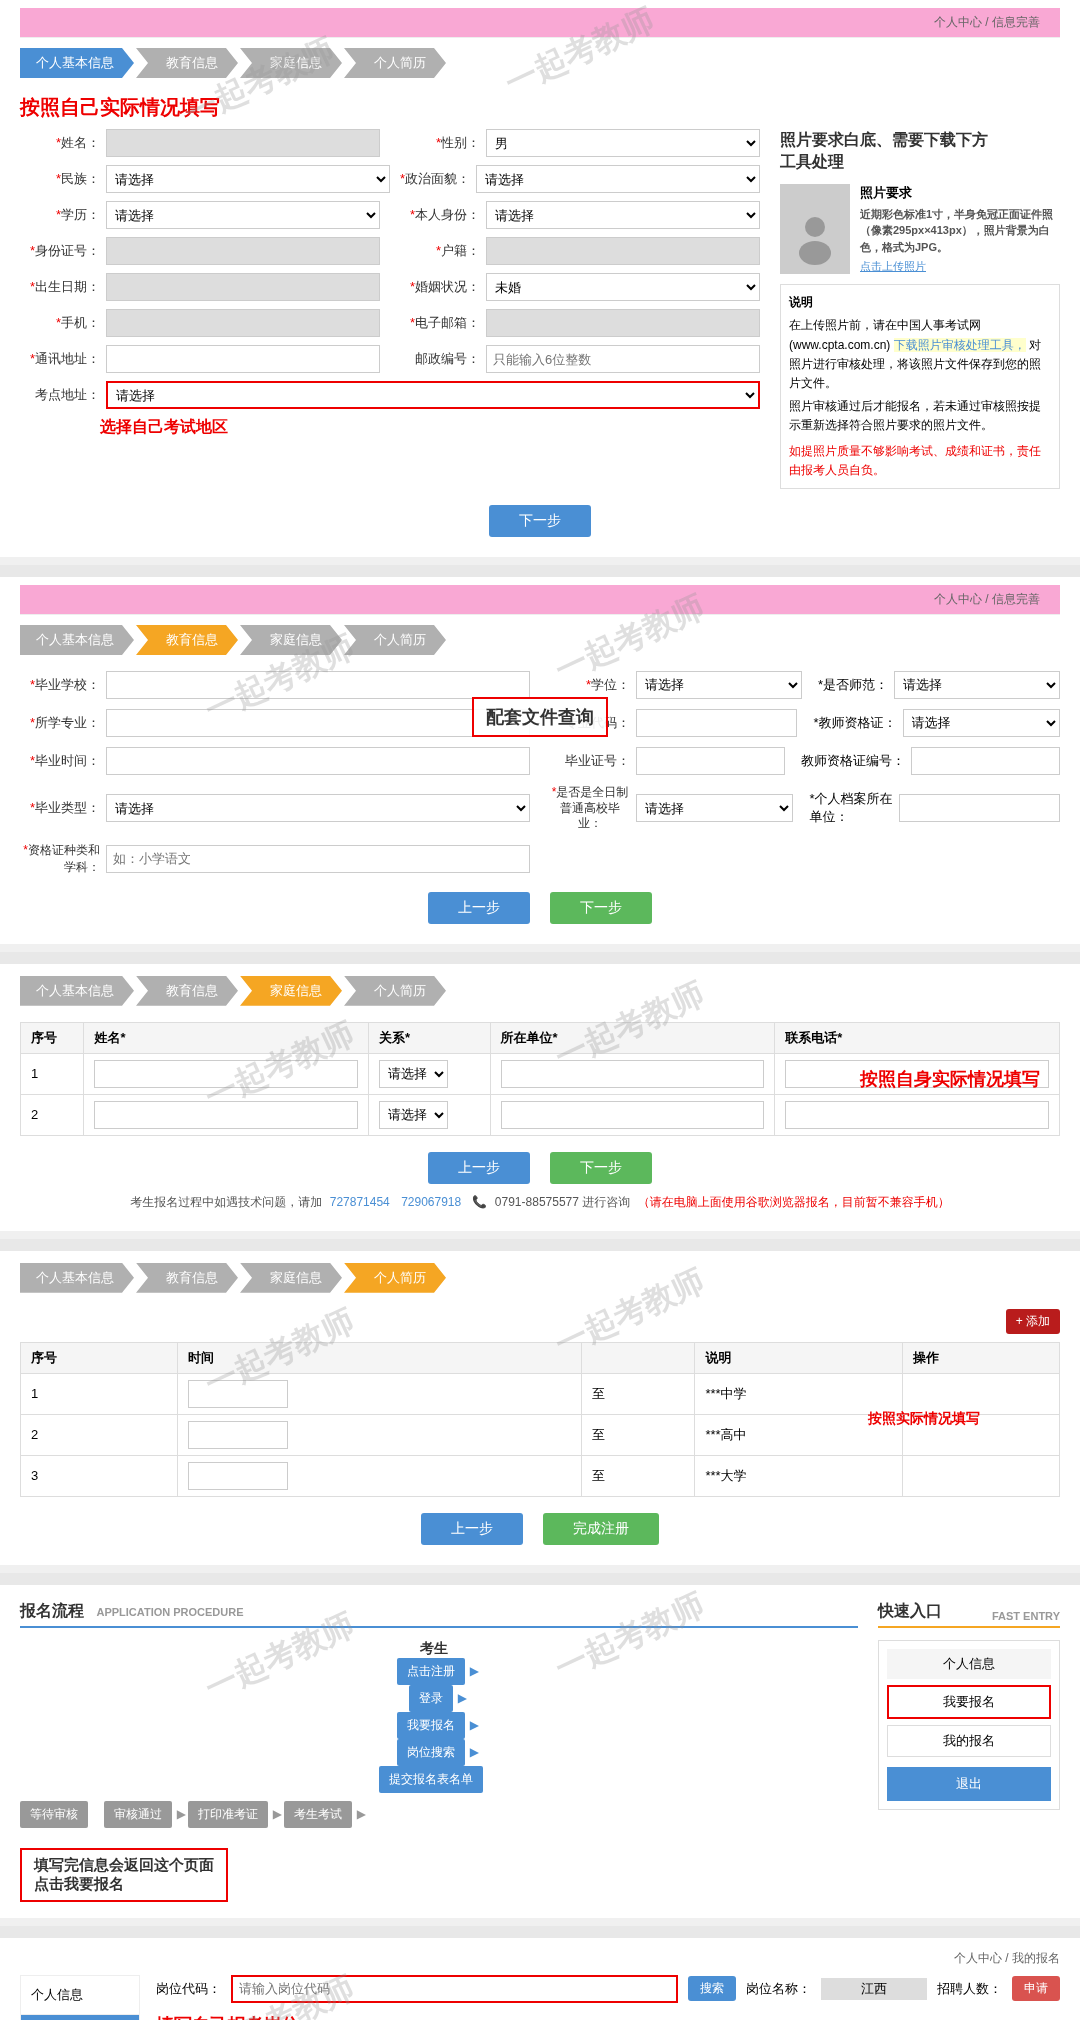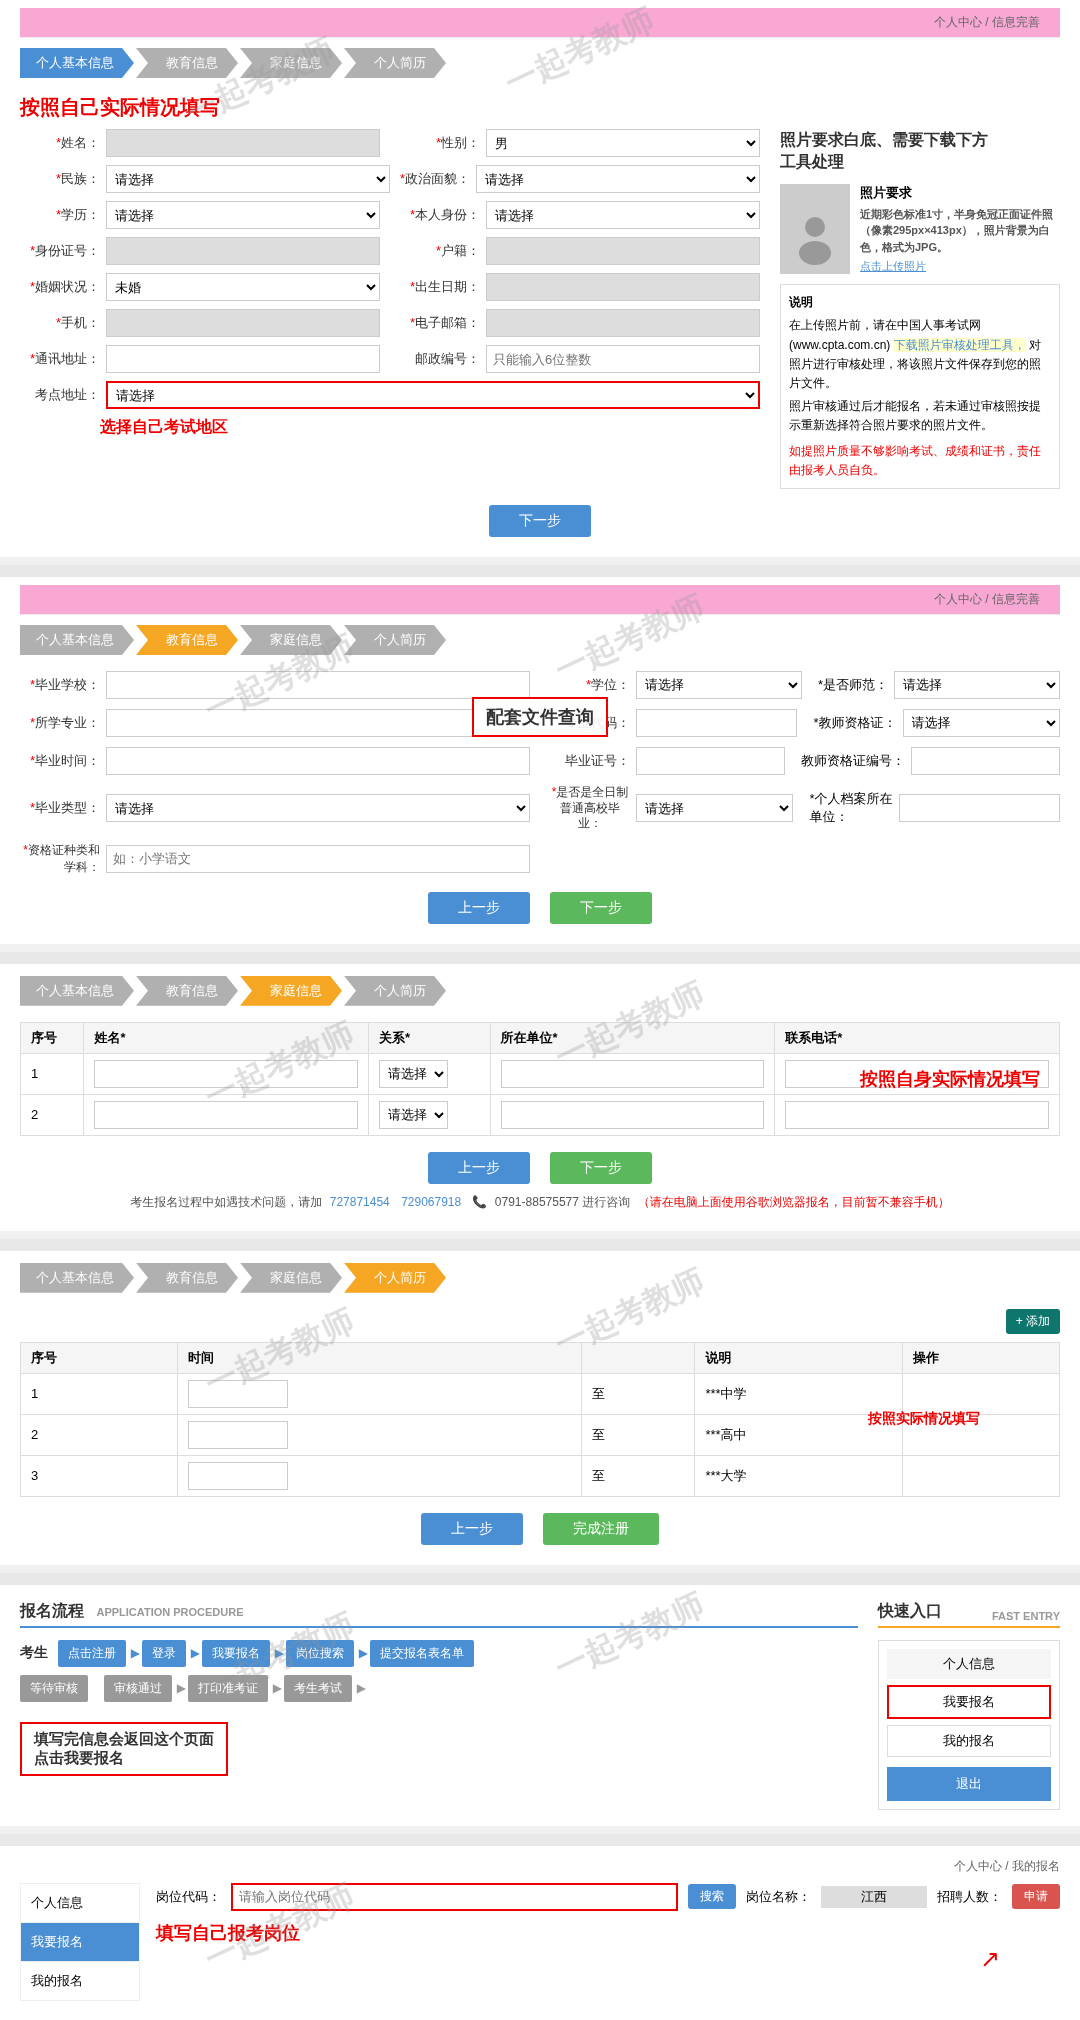--- a/index.html
+++ b/index.html
@@ -76,21 +76,21 @@
       border: none;
       cursor: pointer;
       font-size: 14px;
       border-radius: 3px;
       color: #fff;
     }
     .btn-blue { background: #4a8fd4; }
     .btn-green { background: #5cb85c; }
     .btn-red { background: #d9534f; }
     .btn-sm { padding: 4px 12px; font-size: 12px; }
-    .btn-plus { background: #0f766e; padding: 4px 10px; font-size: 12px; }
+    .btn-plus { background: #b91c1c; padding: 4px 10px; font-size: 12px; }
 
     .btn-center {
       display: flex;
       justify-content: center;
       gap: 20px;
       margin-top: 16px;
     }
 
     
     .annotation {
@@ -138,20 +138,21 @@
       align-items: flex-end;
     }
 
     
     .flow-row {
       display: flex;
       align-items: center;
       gap: 0;
       margin-bottom: 8px;
       flex-wrap: wrap;
+      flex-direction: column;
     }
     .flow-step {
       background: #4a8fd4;
       color: #fff;
       padding: 5px 10px;
       font-size: 12px;
       position: relative;
       margin-right: 16px;
       border-radius: 2px;
       white-space: nowrap;
@@ -325,28 +326,28 @@
           <input class="form-input blurred" type="text" style="width: 160px; background: rgb(221, 221, 221);">
         </div>
         <div class="form-row" style="flex:1;">
           <span class="form-label"><span class="req">*</span><span>户籍：</span></span>
           <input class="form-input blurred" type="text" style="width: 160px; background: rgb(221, 221, 221);">
         </div>
       </div>
 
       <div style="display:flex; gap:20px; margin-bottom:8px;">
         <div class="form-row" style="flex:1;">
+          <span class="form-label"><span class="req">*</span><span>出生日期：</span></span>
+          <input class="form-input blurred" type="text" style="width: 160px; background: rgb(221, 221, 221);">
+        </div>
+        <div class="form-row" style="flex:1;">
           <span class="form-label"><span class="req">*</span><span>婚姻状况：</span></span>
           <select class="form-select" style="width:160px;">
             <option>未婚</option>
           </select>
-        </div>
-        <div class="form-row" style="flex:1;">
-          <span class="form-label"><span class="req">*</span><span>出生日期：</span></span>
-          <input class="form-input blurred" type="text" style="width: 160px; background: rgb(221, 221, 221);">
         </div>
       </div>
 
       <div style="display:flex; gap:20px; margin-bottom:8px;">
         <div class="form-row" style="flex:1;">
           <span class="form-label"><span class="req">*</span><span>手机：</span></span>
           <input class="form-input blurred" type="text" style="width: 160px; background: rgb(221, 221, 221);">
         </div>
         <div class="form-row" style="flex:1;">
           <span class="form-label"><span class="req">*</span><span>电子邮箱：</span></span>

